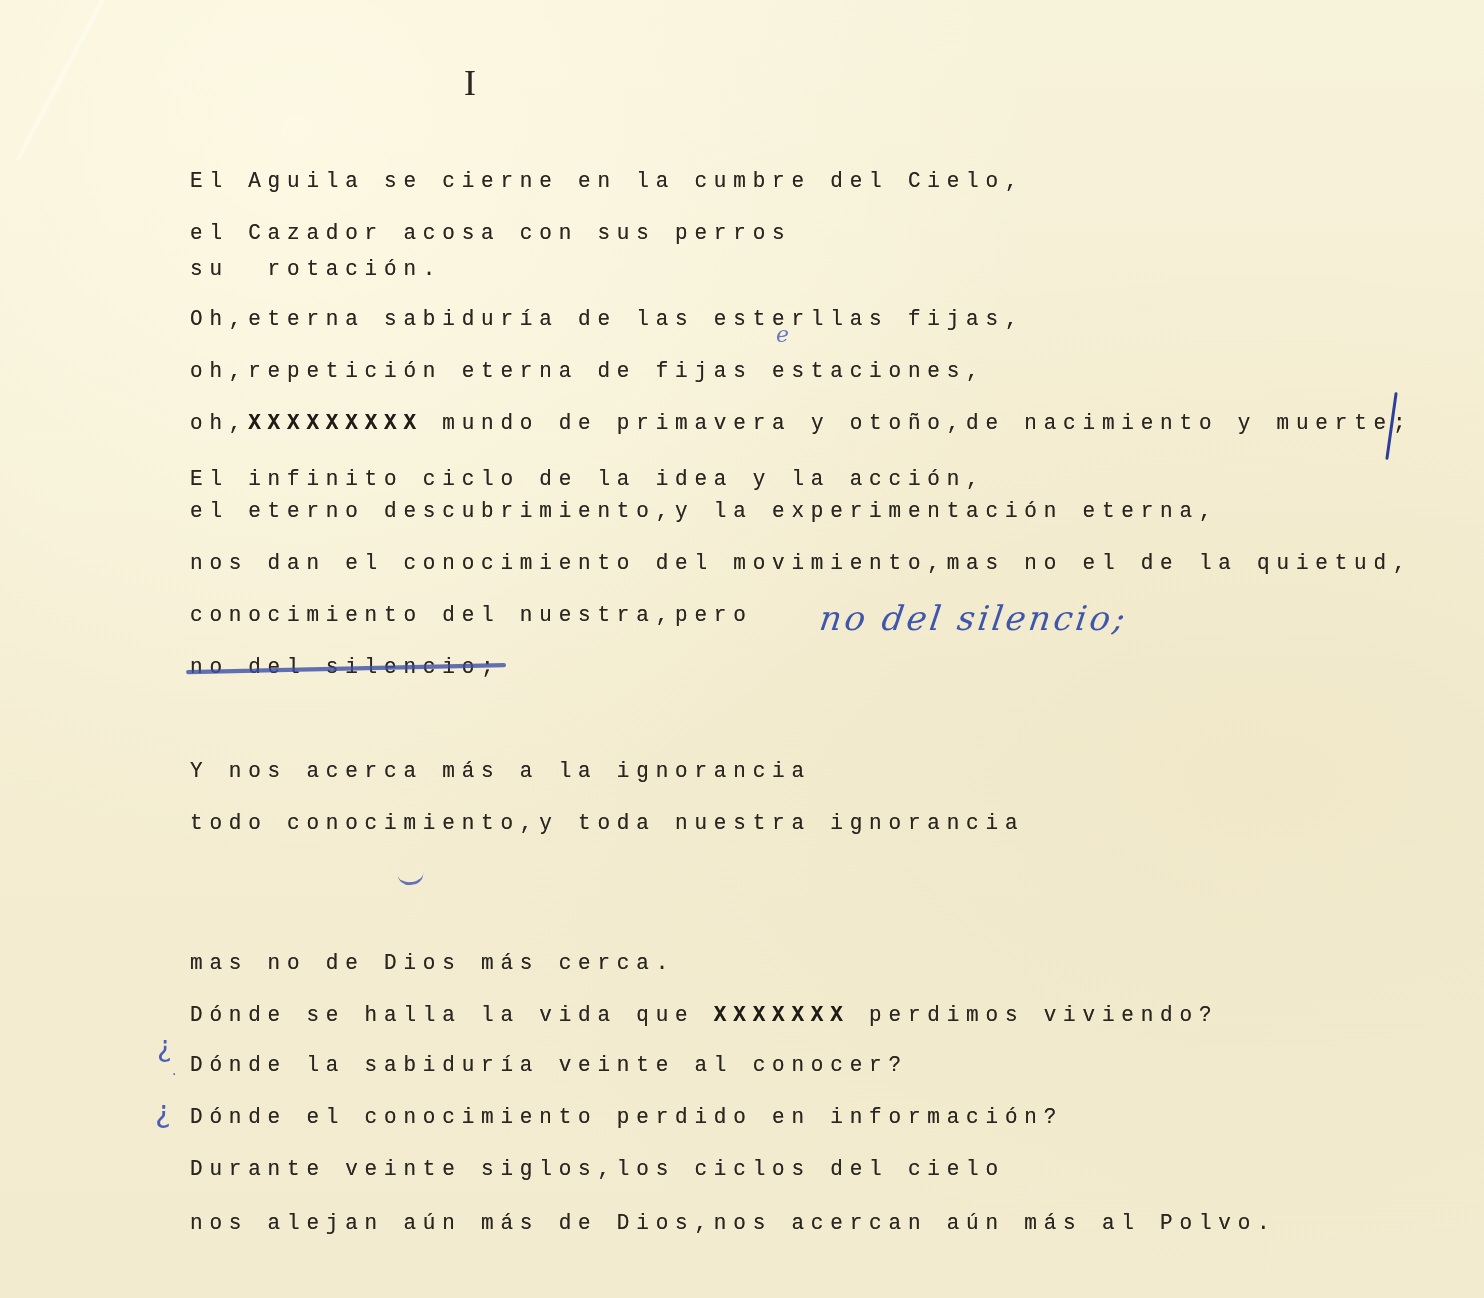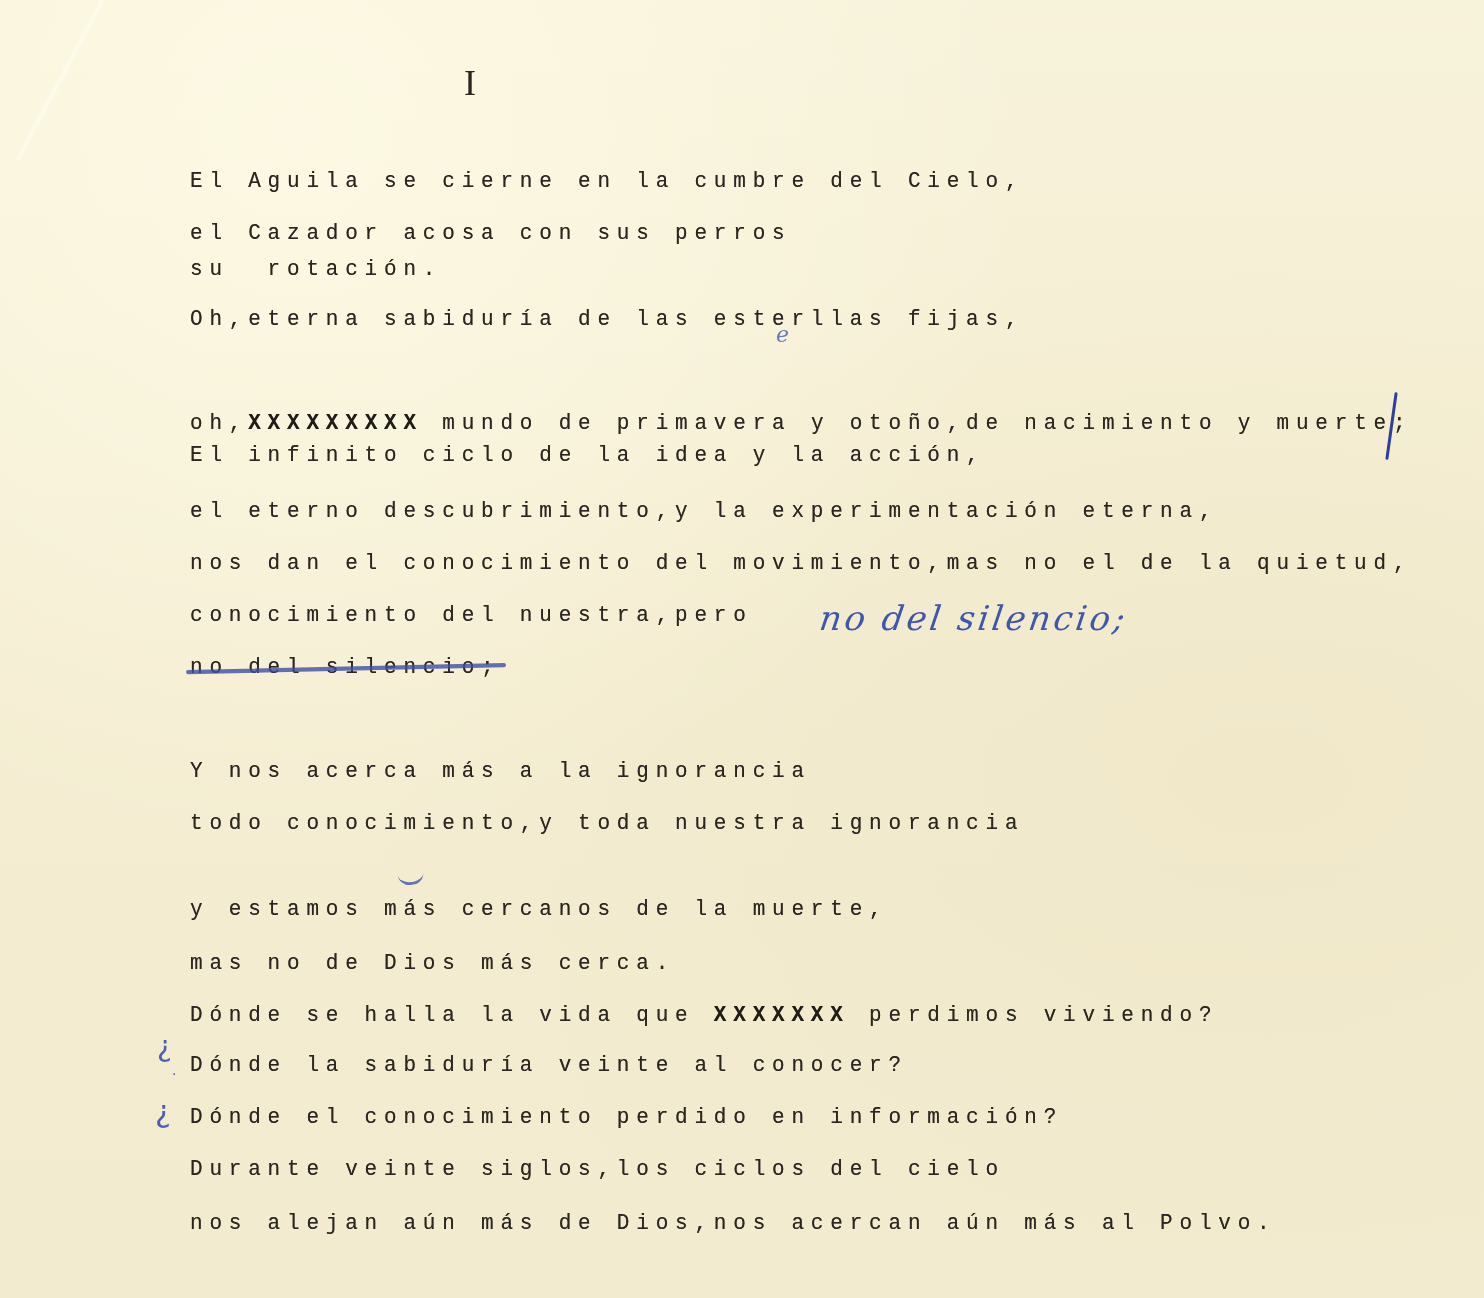--- a/index.html
+++ b/index.html
@@ -131,35 +131,35 @@
 <div class="fold"></div>
 
 <div class="page">
 
   <div class="heading">I</div>
 
   <div class="line" style="top:170px">El Aguila se cierne en la cumbre del Cielo,</div>
   <div class="line" style="top:222px">el Cazador acosa con sus perros</div>
   <div class="line" style="top:258px">su  rotación.</div>
   <div class="line" style="top:308px">Oh,eterna sabiduría de las esterllas fijas,</div>
+  <div class="line" style="top:360px">oh,repetición eterna de fijas estaciones,</div>
 
   <div class="line" style="top:412px"><span>oh,</span><span class="xout">XXXXXXXXX</span><span> mundo de primavera y otoño,de nacimiento y muerte;</span></div>
 
-  <div class="line" style="top:444px">El infinito ciclo de la idea y la acción,</div>
+  <div class="line" style="top:468px">El infinito ciclo de la idea y la acción,</div>
   <div class="line" style="top:500px">el eterno descubrimiento,y la experimentación eterna,</div>
   <div class="line" style="top:552px">nos dan el conocimiento del movimiento,mas no el de la quietud,</div>
   <div class="line" style="top:604px">conocimiento del nuestra,pero</div>
 
   <div class="line" style="top:656px"><span class="struck">no del silencio;</span></div>
 
   <div class="line" style="top:760px">Y nos acerca más a la ignorancia</div>
   <div class="line" style="top:812px">todo conocimiento,y toda nuestra ignorancia</div>
 
 
-  <div class="line" style="top:898px">y estamos más cercanos de la muerte,</div>
   <div class="line" style="top:952px">mas no de Dios más cerca.</div>
 
   <div class="line" style="top:1004px"><span>Dónde se halla la vida que </span><span class="xout">XXXXXXX</span><span> perdimos viviendo?</span></div>
 
   <div class="line" style="top:1054px">Dónde la sabiduría veinte al conocer?</div>
   <div class="line" style="top:1158px">Durante veinte siglos,los ciclos del cielo</div>
   <div class="line" style="top:1106px">Dónde el conocimiento perdido en información?</div>
   <div class="line" style="top:1212px">nos alejan aún más de Dios,nos acercan aún más al Polvo.</div>
 
   <div class="hand hand-insert">no del silencio;</div>

